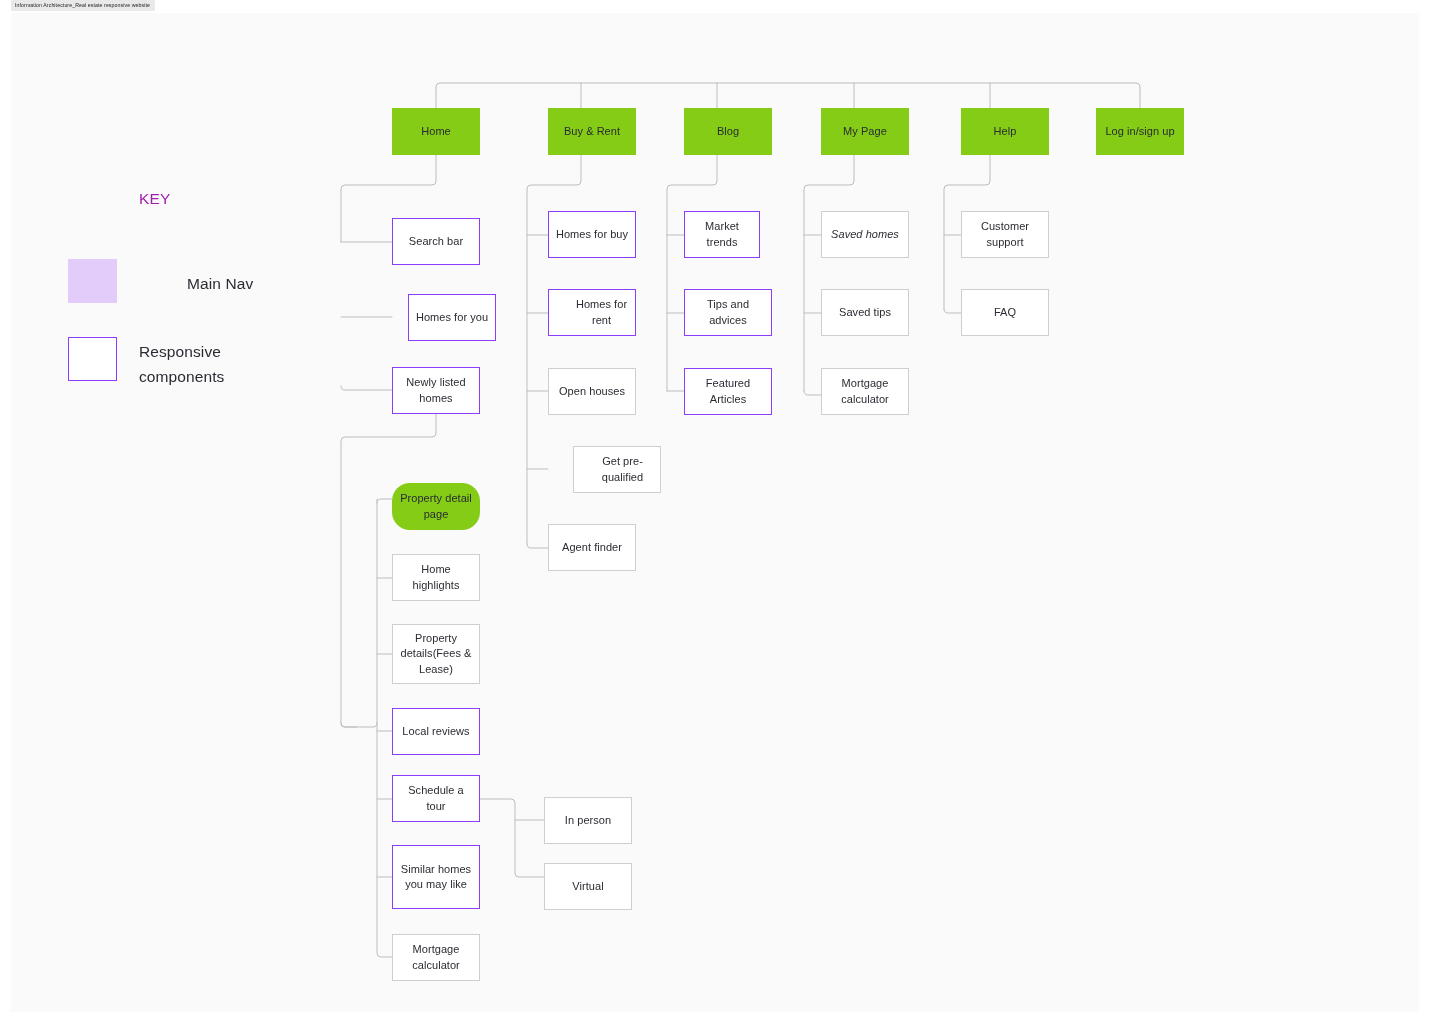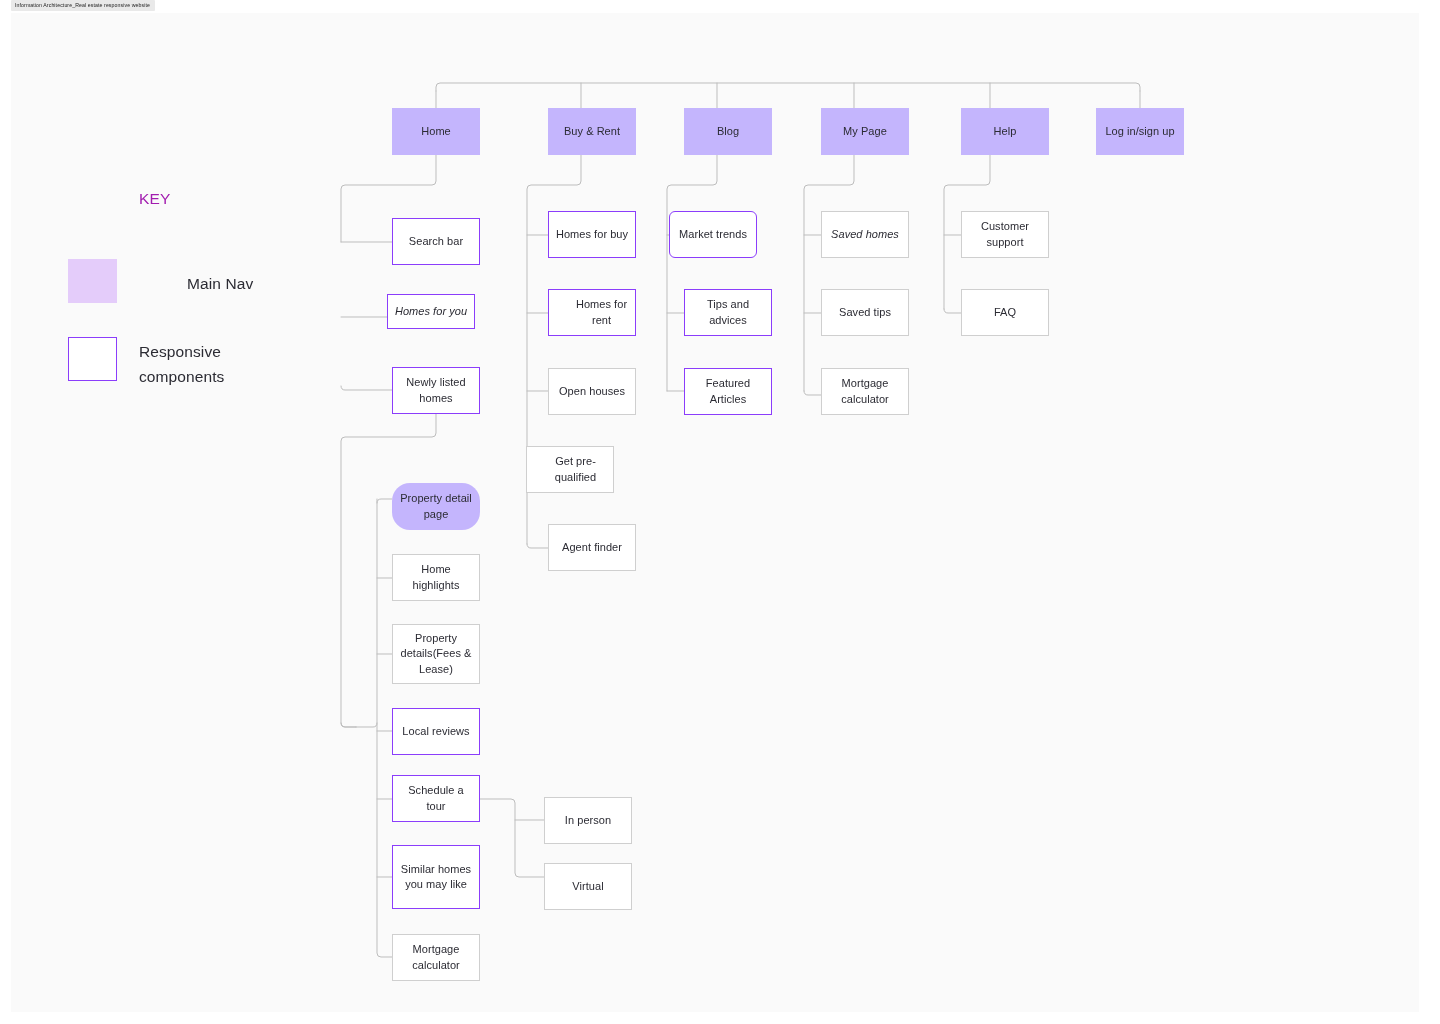--- a/index.html
+++ b/index.html
@@ -49,21 +49,21 @@
     align-items: center;
     justify-content: center;
     text-align: center;
     color: #2b2b33;
     font-size: 11px;
     line-height: 15.5px;
     padding: 2px 5px;
     letter-spacing: 0.05px;
   }
   .node.main {
-    background: #c4b5fd;
+    background: #84cc16;
     border: 1px solid transparent;
   }
   .node.resp {
     background: #ffffff;
     border: 1.4px solid #8b3dfb;
   }
   .node.plain {
     background: #ffffff;
     border: 1px solid #cfcfcf;
   }
@@ -177,35 +177,35 @@
   <div class="node main" style="left:673px; top:95px; width:88px; height:47px;">Blog</div>
 
   <div class="node main" style="left:810px; top:95px; width:88px; height:47px;">My Page</div>
 
   <div class="node main" style="left:950px; top:95px; width:88px; height:47px;">Help</div>
 
   <div class="node main" style="left:1085px; top:95px; width:88px; height:47px;">Log in/sign up</div>
 
   <div class="node resp" style="left:381px; top:205px; width:88px; height:47px;">Search bar</div>
 
-  <div class="node resp" style="left:376px; top:281px; width:88px; height:35px;font-style:italic;">Homes for you</div>
+  <div class="node resp" style="left:397px; top:281px; width:88px; height:47px;">Homes for you</div>
 
   <div class="node resp" style="left:381px; top:354px; width:88px; height:47px;">Newly listed homes</div>
 
   <div class="node resp" style="left:537px; top:198px; width:88px; height:47px;">Homes for buy</div>
 
   <div class="node resp" style="left:537px; top:276px; width:88px; height:47px;padding-left:24px;">Homes for rent</div>
 
   <div class="node plain" style="left:537px; top:355px; width:88px; height:47px;">Open houses</div>
 
-  <div class="node plain" style="left:515px; top:433px; width:88px; height:47px;padding-left:16px;">Get pre-qualified</div>
+  <div class="node plain" style="left:562px; top:433px; width:88px; height:47px;padding-left:16px;">Get pre-qualified</div>
 
   <div class="node plain" style="left:537px; top:511px; width:88px; height:47px;">Agent finder</div>
 
-  <div class="node resp" style="left:658px; top:198px; width:88px; height:47px;border-radius:6px;">Market trends</div>
+  <div class="node resp" style="left:673px; top:198px; width:76px; height:47px;">Market trends</div>
 
   <div class="node resp" style="left:673px; top:276px; width:88px; height:47px;">Tips and advices</div>
 
   <div class="node resp" style="left:673px; top:355px; width:88px; height:47px;">Featured Articles</div>
 
   <div class="node plain" style="left:810px; top:198px; width:88px; height:47px;font-style:italic;">Saved homes</div>
 
   <div class="node plain" style="left:810px; top:276px; width:88px; height:47px;">Saved tips</div>
 
   <div class="node plain" style="left:810px; top:355px; width:88px; height:47px;">Mortgage calculator</div>

